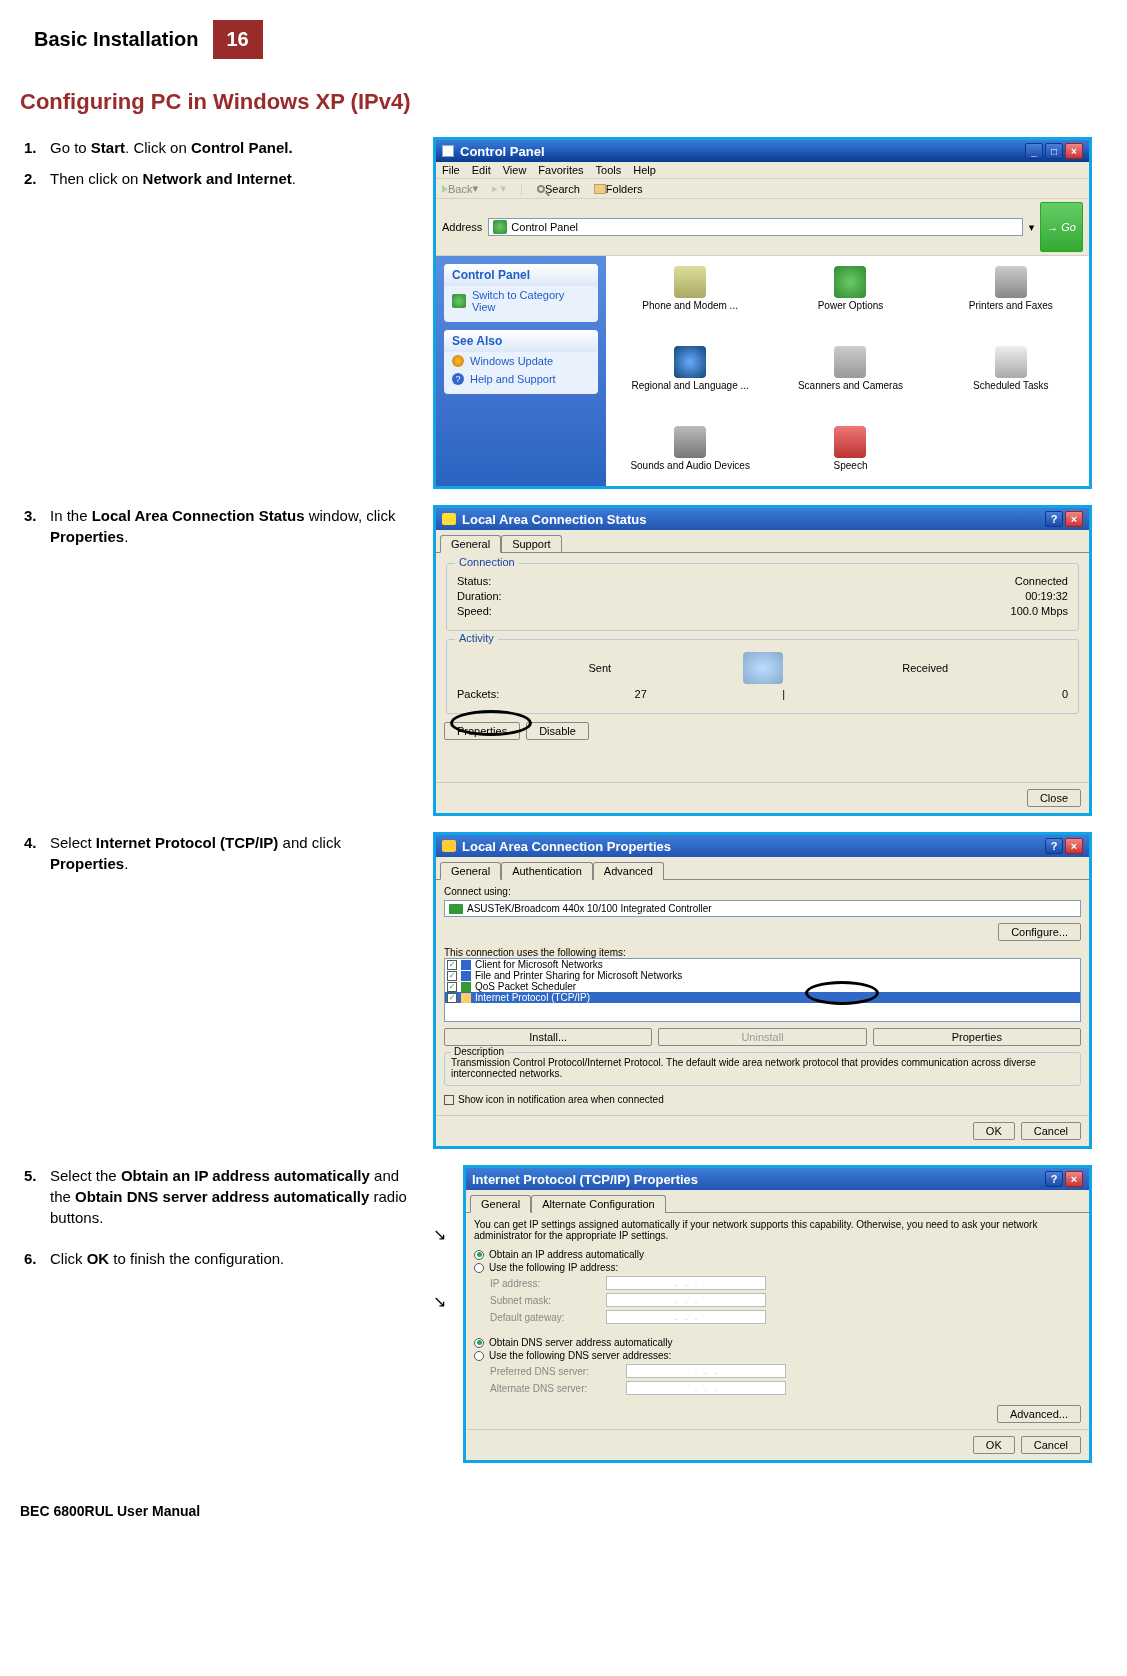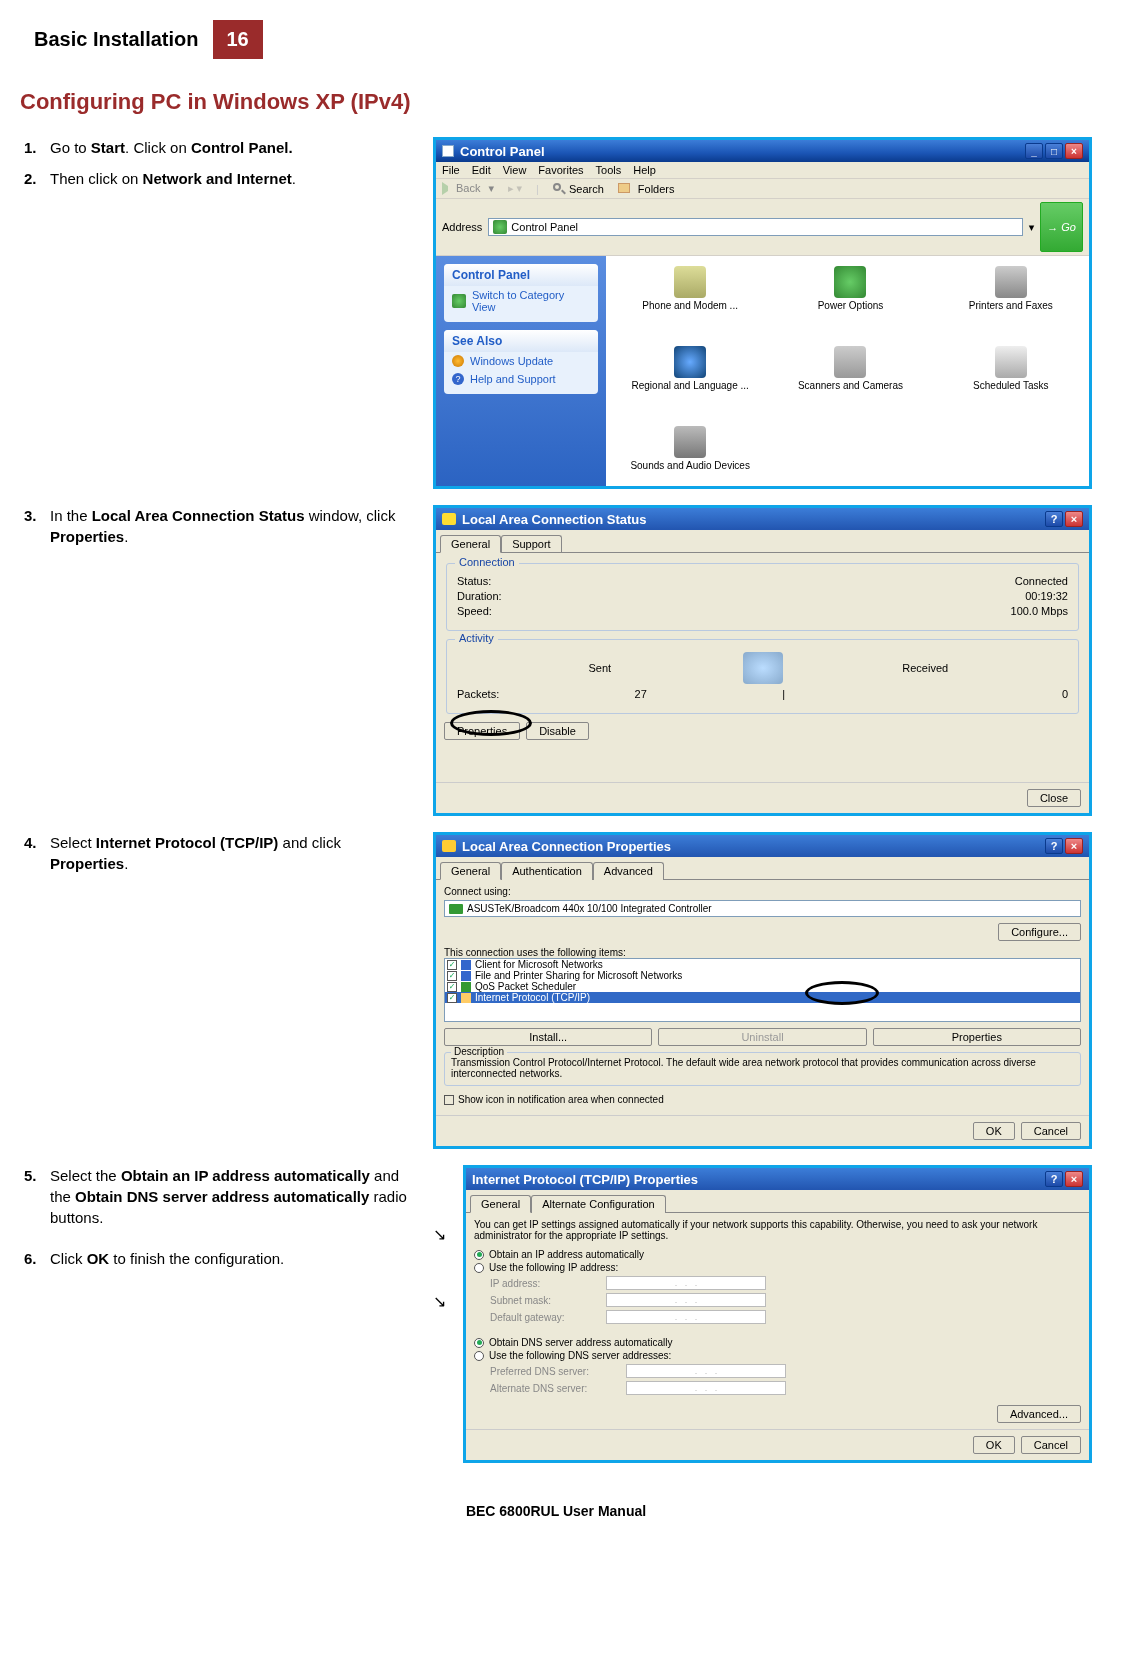--- a/index.html
+++ b/index.html
@@ -24,21 +24,21 @@
   ol.steps b { font-weight: bold; }
   .shot { flex: 1; }
   .xp-window { border: 3px solid #0ea5e9; background: #fff; box-shadow: 0 0 0 1px #083a8c inset; font-size: 11px; }
   .xp-titlebar { background: linear-gradient(180deg,#3c7dd8 0%,#1b55b5 60%,#0a3a8d 100%); color: #fff; padding: 3px 6px; display: flex; align-items: center; justify-content: space-between; font-weight: bold; font-size: 13px; }
   .xp-titlebar .ttext { display:flex; align-items:center; gap:6px; }
   .xp-winbtns { display: flex; gap: 2px; }
   .xp-winbtns span { width: 18px; height: 16px; background: linear-gradient(#4a80d8,#1c4aa8); border: 1px solid #0a3a8d; border-radius: 2px; display: inline-flex; align-items: center; justify-content: center; color:#fff; font-size:10px; }
   .xp-winbtns .cls { background: linear-gradient(#e88,#c33); border-color:#922; }
   .xp-menubar { background: #ece9d8; font-size: 11px; padding: 2px 6px; display: flex; gap: 12px; border-bottom: 1px solid #d4d0c8; }
   .xp-toolbar { background: #ece9d8; padding: 3px 6px; display: flex; align-items: center; gap: 14px; border-bottom: 1px solid #d4d0c8; font-size:11px; }
-  .btn-ico { display: inline-flex; gap: 8px; color:#888; }
+  .btn-ico { display: inline-flex; align-items: center; gap: 0; color:#888; }
   .xp-addr { background: #ece9d8; padding: 3px 6px; display: flex; align-items: center; gap: 6px; border-bottom: 1px solid #d4d0c8; font-size:11px; }
   .xp-addr .field { background:#fff; border:1px solid #7f9db9; padding:1px 4px; flex:1; display:flex; align-items:center; gap:4px; }
   .go-btn { background: linear-gradient(#6c6,#3a3); color:#fff; border:1px solid #2a2; padding:18px 6px; font-size:11px; border-radius:2px;font-style:italic; }
   .cp-body { display: flex; height: 230px; }
   .cp-side { width: 170px; background: linear-gradient(#5a8de0,#2b63c2); padding: 8px; color:#fff; display:flex; flex-direction:column; gap:8px; }
   .cp-panel { background: linear-gradient(180deg,#bdd5f0,#e8f1fc 20px,#e8f1fc); border-radius: 4px; padding: 0 0 6px; color:#215dc6; font-size:11px; overflow:hidden; }
   .cp-panel .ph { background: linear-gradient(#fff,#dce8f8); color:#215dc6; font-weight:bold; padding:4px 8px; font-size:12px; }
   .cp-panel .pi { padding:3px 8px; display:flex; align-items:center; gap:6px; }
   .cp-right { flex:1; background:#fff; padding:10px 0 0 6px; display:grid; grid-template-columns:repeat(3,1fr); grid-auto-rows:76px; gap:4px; }
   .cp-item { text-align:center; font-size:10px; color:#000; display:flex; flex-direction:column; align-items:center; gap:2px; }
@@ -85,21 +85,21 @@
 
   
   .tcpip .rad { display:flex; align-items:center; gap:5px; font-size:10px; margin:2px 0; }
   .rad-o { width:10px; height:10px; border:1px solid #555; border-radius:50%; background:#fff; display:inline-flex; align-items:center; justify-content:center; }
   .rad-o.on::after { content:""; width:5px; height:5px; background:#2a5; border-radius:50%; }
   .ip-row{display:flex;align-items:center;gap:6px;font-size:10px;margin:3px 0 3px 16px;color:#888;}
   .ip-field{border:1px solid #bbb;background:#fff;width:160px;height:14px;display:flex;align-items:center;justify-content:space-around;color:#bbb;font-size:9px;}
   .arrow { font-size:16px; color:#000; }
   .arrow-col { width:30px; display:flex; flex-direction:column; gap:48px; padding-top:60px;}
 
-  .manual-footer { margin-top:40px; font-weight:bold; font-size:14px;text-align:center; }
+  .manual-footer { margin-top:40px; font-weight:bold; font-size:14px; }
   .small-ico{width:12px;height:12px;display:inline-block;}
   .si-back{border-left:6px solid #6a6;border-top:4px solid transparent;border-bottom:4px solid transparent;display:inline-block;opacity:.4;}
   .si-search{border:2px solid #888;border-radius:50%;width:8px;height:8px;position:relative;display:inline-block;}
   .si-search::after{content:"";position:absolute;width:5px;height:2px;background:#888;transform:rotate(45deg);left:6px;top:6px;}
   .flag{width:20px;height:14px;background:linear-gradient(90deg,#e33 25%,#3c3 25% 50%,#36e 50% 75%,#ec3 75%);border-radius:2px;}
   .cp-cat-ico{width:14px;height:14px;background:radial-gradient(#6c6,#383);border-radius:2px;display:inline-block;}
   .wu-ico{width:12px;height:12px;background:radial-gradient(#fb3,#c70);border-radius:50%;display:inline-block;}
   .hlp-ico{width:12px;height:12px;background:#36c;color:#fff;border-radius:50%;font-size:9px;display:inline-flex;align-items:center;justify-content:center;}
   .xp-menubar .flag-wrap{margin-left:auto;}
   .shot-wrap{position:relative;}
@@ -215,20 +215,24 @@
                 <div>Scanners and Cameras</div>
               </div>
             <div class="cp-item">
                 <div class="cp-ico ico-sched"></div>
                 <div>Scheduled Tasks</div>
               </div>
             <div class="cp-item">
                 <div class="cp-ico ico-sound"></div>
                 <div>Sounds and Audio Devices</div>
               </div>
+            <div class="cp-item">
+                <div class="cp-ico ico-speech"></div>
+                <div>Speech</div>
+              </div>
           </div>
         </div>
       </div>
     </div>
   </div>
 
   <div class="row">
     <div class="instr">
       <ol class="steps">
         <li>

